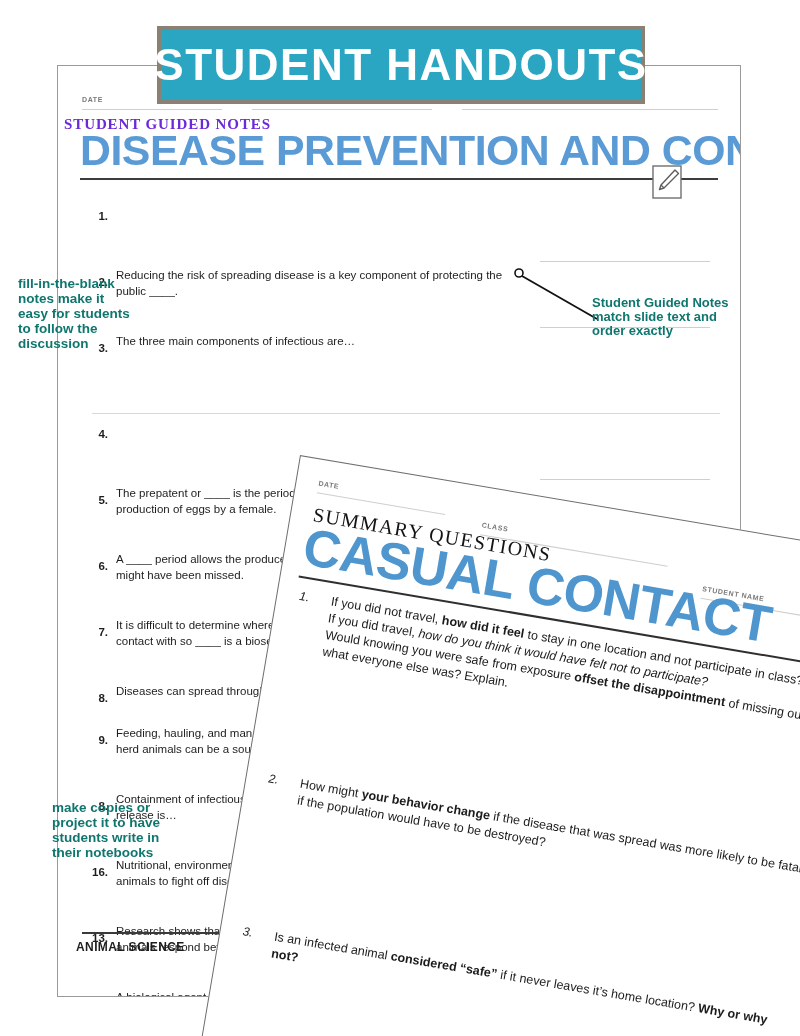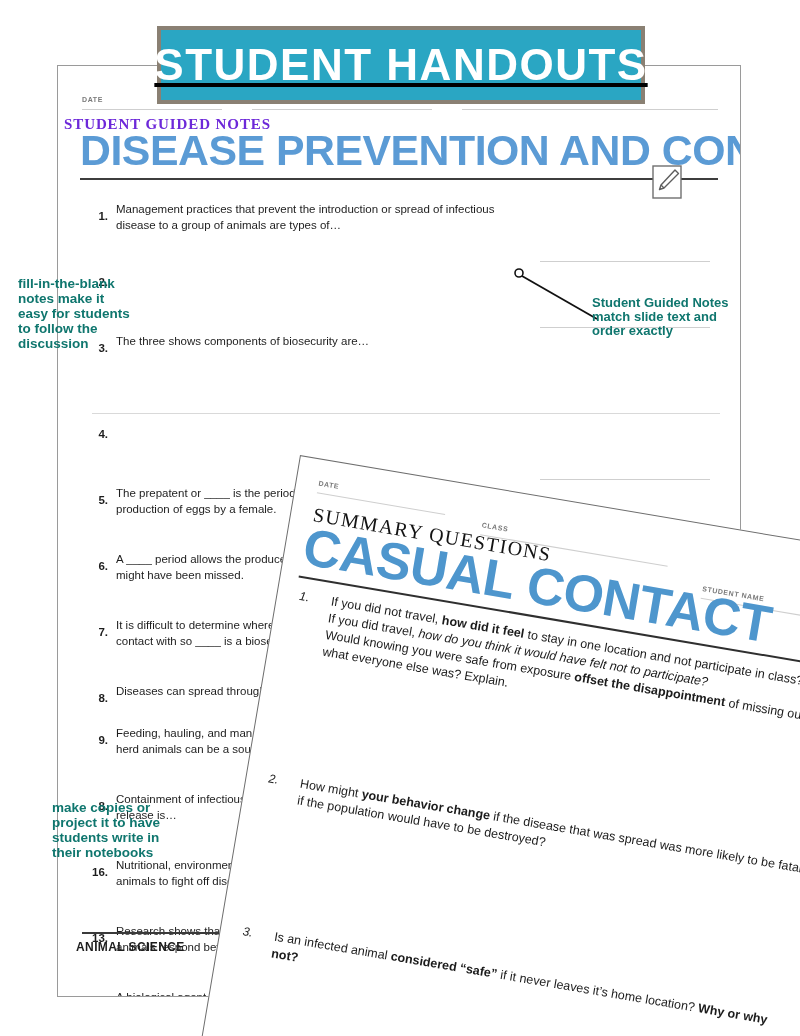--- a/index.html
+++ b/index.html
@@ -108,21 +108,21 @@
   .q .qt{margin-left:32px;}
   .q b{font-weight:700;}
 
   
   .banner{
     position:absolute;left:157px;top:26px;width:488px;height:78px;
     background:#2aa6c3;
     border:4px solid #8a8073;
     box-sizing:border-box;
     z-index:10;
-    display:flex;align-items:center;justify-content:center;text-decoration:underline;
+    display:flex;align-items:center;justify-content:center;
   }
   .banner span{
     font-family:"Liberation Sans Narrow","Liberation Sans", sans-serif;
     font-weight:700;font-size:44px;letter-spacing:1.5px;color:#ffffff;
     white-space:nowrap;
   }
 
   
   .ann{
     position:absolute;z-index:11;
@@ -160,32 +160,32 @@
           <rect x="3" y="4" width="28" height="32" fill="#ffffff" stroke="#6f6f6f" stroke-width="1.4"></rect>
           <path d="M25 8 L28.5 11.5 L14 26 L9.5 27.5 L11 23 Z" fill="#ffffff" stroke="#5e5e5e" stroke-width="1.4" stroke-linejoin="round"></path>
           <path d="M11 23 L14 26" stroke="#5e5e5e" stroke-width="1.2"></path>
         </svg>
       </span>
 
       <div class="items">
 
         <div class="item tall">
           <div class="num">1.</div>
-          <div class="txt">Management practices that prevent the introduction or spread of infectious disease to a group of animals are types of…</div>
           <div class="blank"></div>
         </div>
 
         <div class="item tall">
           <div class="num">2.</div>
+          <div class="txt">Reducing the risk of spreading disease is a key component of protecting the public ____.</div>
           <div class="blank"></div>
         </div>
 
         <div class="item" style="min-height:86px">
           <div class="num">3.</div>
-          <div class="txt">The three shows components of biosecurity are…</div>
+          <div class="txt">The three main components of infectious are…</div>
           <div class="blank" style="right:0;width:628px;background:#d9d9d9;"></div>
         </div>
 
         <div class="item tall">
           <div class="num">4.</div>
           <div class="blank"></div>
         </div>
 
         <div class="item tall">
           <div class="num">5.</div>

